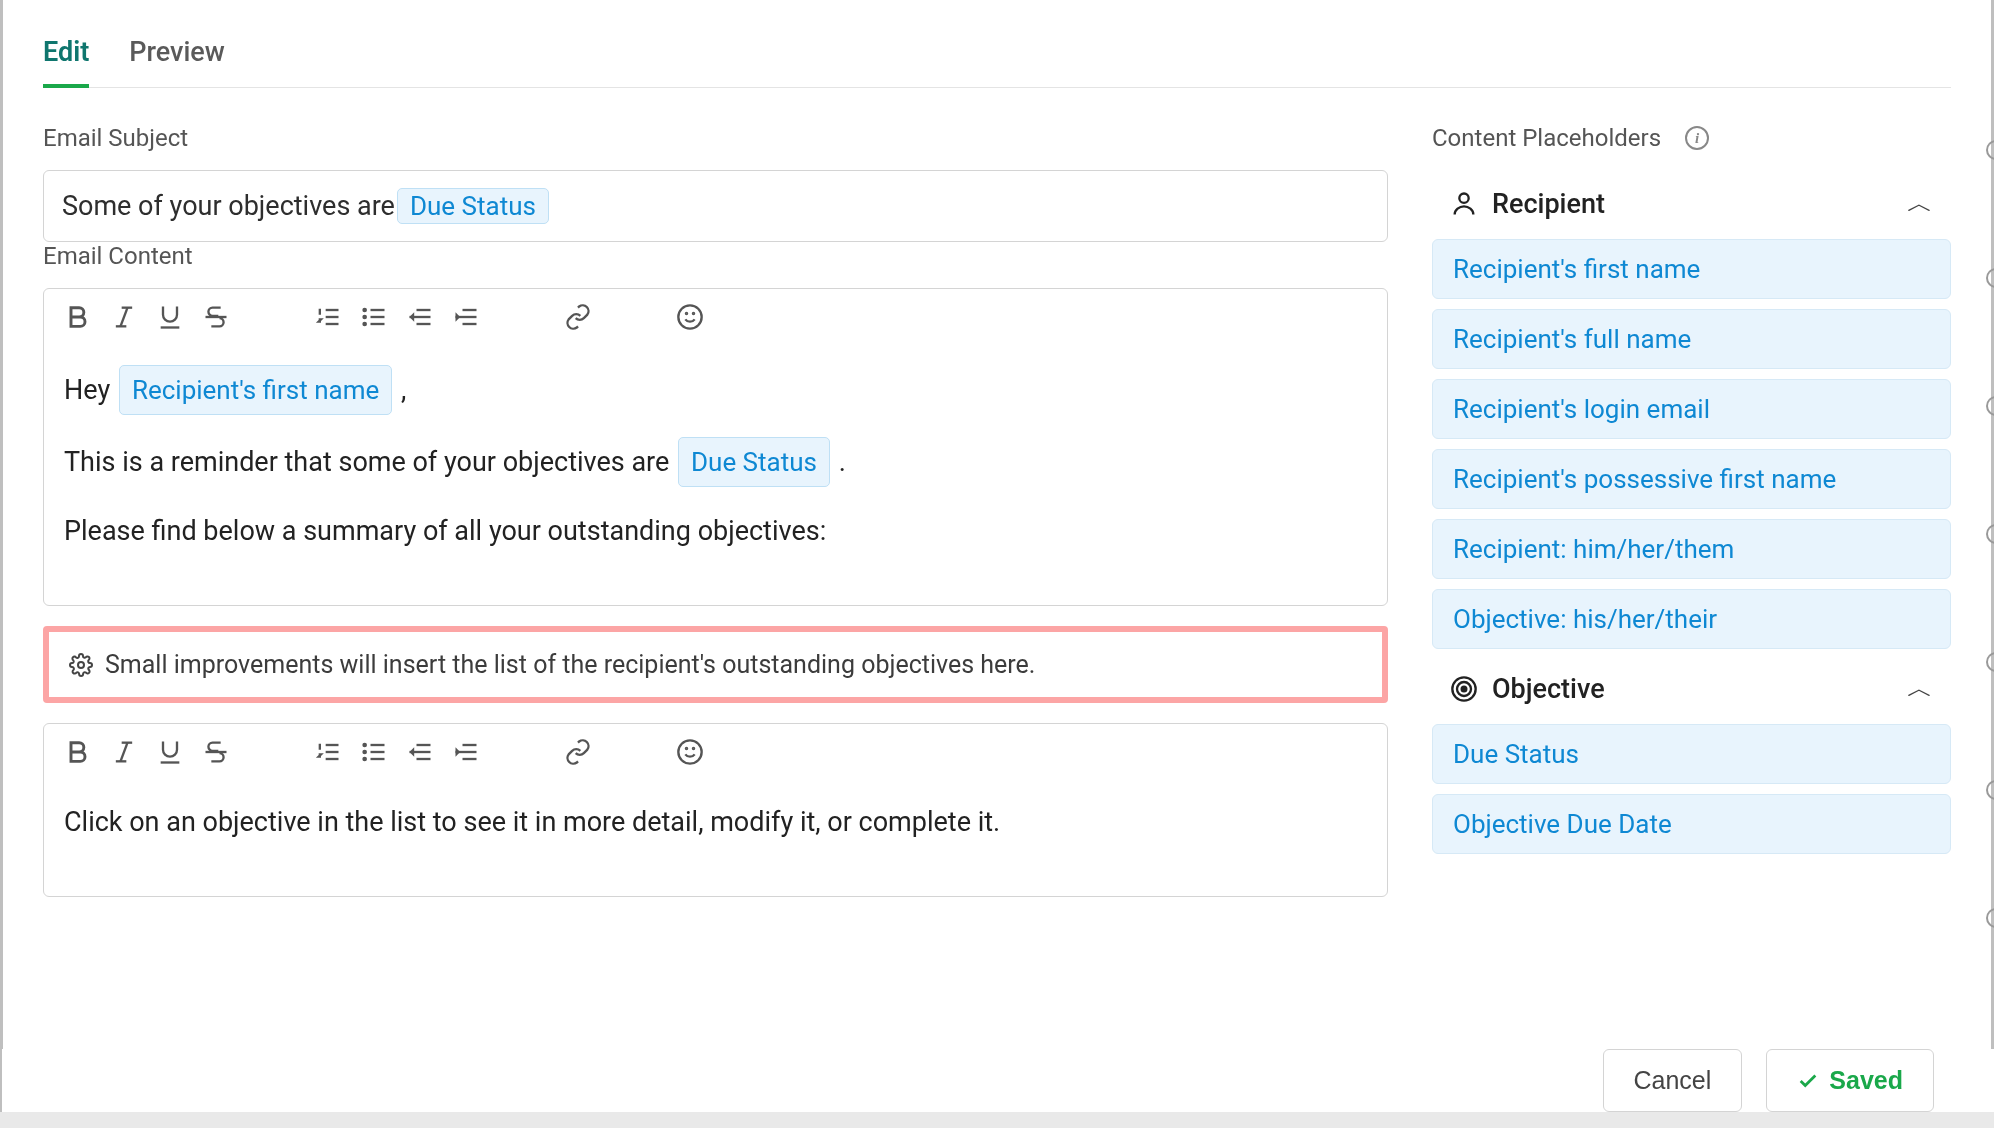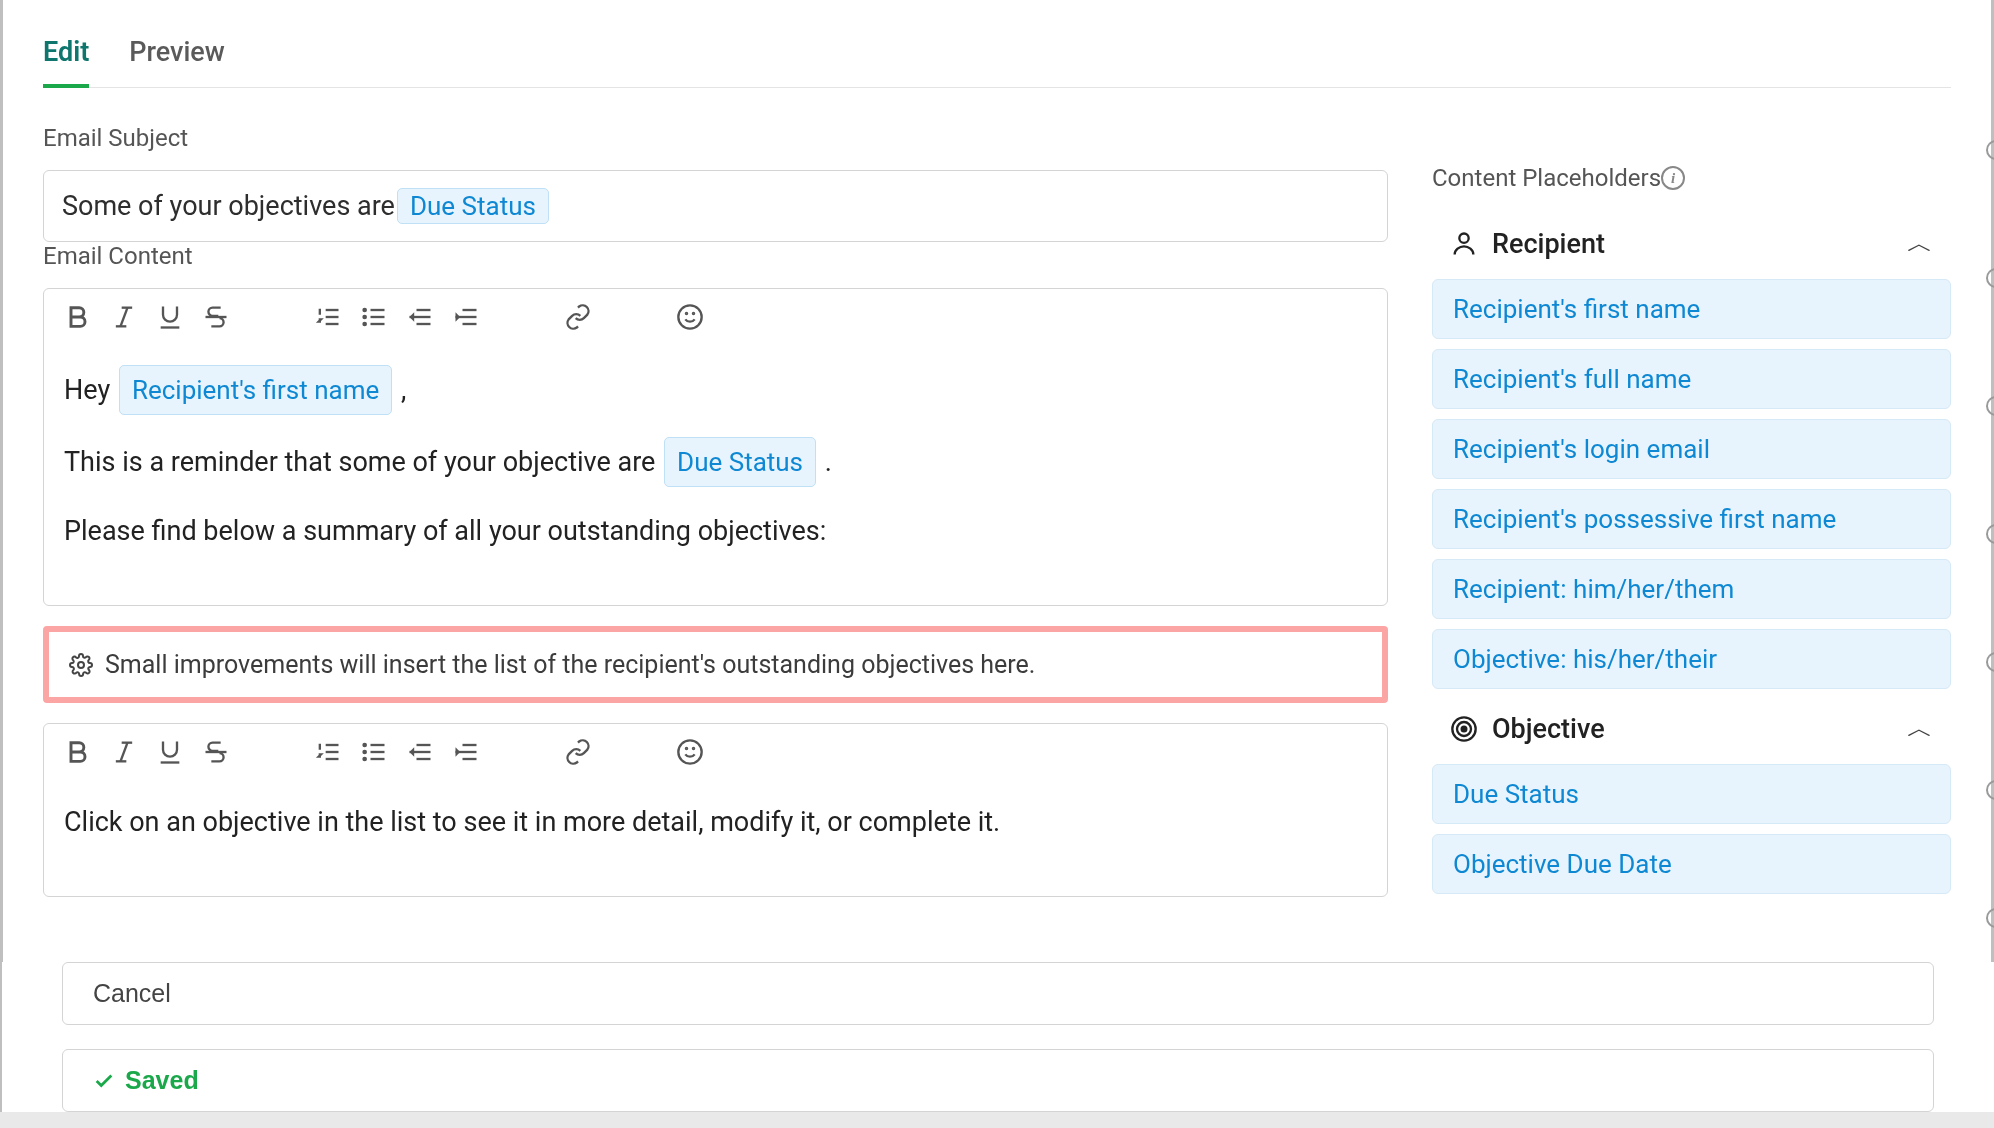--- a/index.html
+++ b/index.html
@@ -128,25 +128,24 @@
   }
   .gear-svg {
     width: 24px;
     height: 24px;
     flex-shrink: 0;
     color: #444;
   }
   .ph-header {
     display: flex;
     align-items: center;
-    gap: 0;
+    gap: 24px;
     font-size: 24px;
     color: #555;
     margin-bottom: 24px;
-    margin-top: 40px;
   }
   .info-icon {
     width: 24px;
     height: 24px;
     border: 2px solid #888;
     border-radius: 50%;
     display: inline-flex;
     align-items: center;
     justify-content: center;
     font-size: 15px;
@@ -199,21 +198,20 @@
   .footer {
     position: absolute;
     bottom: 16px;
     left: 2px;
     right: 0;
     display: flex;
     justify-content: flex-end;
     gap: 24px;
     padding: 0 60px;
     background: #fff;
-    flex-direction: column;
   }
   .btn {
     border: 1px solid #d4d4d4;
     border-radius: 6px;
     padding: 16px 30px;
     font-size: 25px;
     background: #fff;
     color: #444;
     cursor: pointer;
     display: flex;
@@ -349,21 +347,21 @@
                 <circle cx="9" cy="9" r="0.5" fill="currentColor"></circle>
                 <circle cx="15" cy="9" r="0.5" fill="currentColor"></circle>
               </svg>
             </span>
         </div>
         <div class="editor-body">
           <p>
             <span>Hey </span><span class="chip">Recipient's first name</span><span> ,</span>
           </p>
           <p>
-            <span>This is a reminder that some of your objective are </span><span class="chip">Due Status</span><span> .</span>
+            <span>This is a reminder that some of your objectives are </span><span class="chip">Due Status</span><span> .</span>
           </p>
           <p>Please find below a summary of all your outstanding objectives:</p>
         </div>
       </div>
 
       <div class="insert-banner">
         <svg class="gear-svg" viewBox="0 0 24 24" fill="none" stroke="currentColor" stroke-width="2">
             <circle cx="12" cy="12" r="3"></circle>
             <path d="M19.4 15a1.7 1.7 0 0 0 .3 1.8l.1.1a2 2 0 1 1-2.8 2.8l-.1-.1a1.7 1.7 0 0 0-1.8-.3 1.7 1.7 0 0 0-1 1.5V21a2 2 0 1 1-4 0v-.1a1.7 1.7 0 0 0-1-1.5 1.7 1.7 0 0 0-1.8.3l-.1.1a2 2 0 1 1-2.8-2.8l.1-.1a1.7 1.7 0 0 0 .3-1.8 1.7 1.7 0 0 0-1.5-1H3a2 2 0 1 1 0-4h.1a1.7 1.7 0 0 0 1.5-1 1.7 1.7 0 0 0-.3-1.8l-.1-.1a2 2 0 1 1 2.8-2.8l.1.1a1.7 1.7 0 0 0 1.8.3H9a1.7 1.7 0 0 0 1-1.5V3a2 2 0 1 1 4 0v.1a1.7 1.7 0 0 0 1 1.5 1.7 1.7 0 0 0 1.8-.3l.1-.1a2 2 0 1 1 2.8 2.8l-.1.1a1.7 1.7 0 0 0-.3 1.8V9a1.7 1.7 0 0 0 1.5 1H21a2 2 0 1 1 0 4h-.1a1.7 1.7 0 0 0-1.5 1z"></path>
           </svg>

